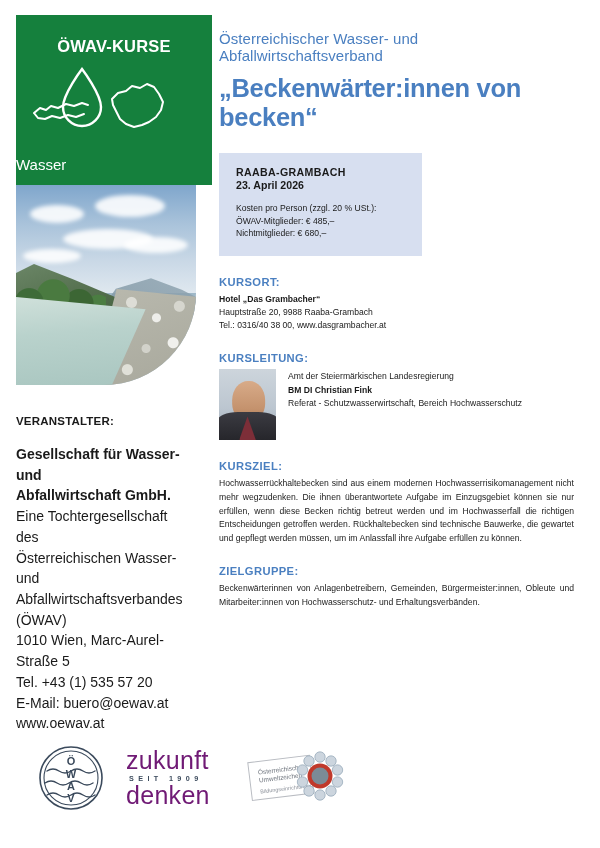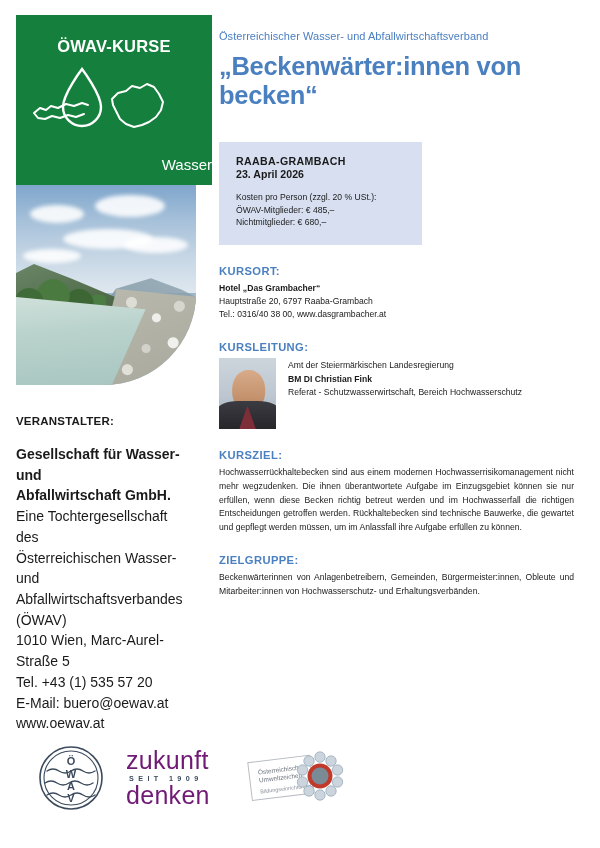--- a/index.html
+++ b/index.html
@@ -34,21 +34,21 @@
     letter-spacing: 0.2px;
   }
   #brand-graphic {
     position: absolute;
     top: 46px; left: 0; right: 0;
     height: 84px;
   }
   #brand-subtitle {
     position: absolute;
     bottom: 12px; left: 0; right: 0;
-    text-align: right;
+    text-align: left;
     color: #ffffff;
     font-size: 15px;
     font-weight: normal;
   }
 
   
   #landscape-photo {
     width: 180px; height: 200px;
     border-bottom-right-radius: 92px;
     overflow: hidden;
@@ -123,35 +123,35 @@
   .veranstalter-line { font-size: 14px; line-height: 1.48; color: #1a1a1a; }
   .veranstalter-line.bold { font-weight: bold; }
 
   
   #right-column {
     position: absolute;
     left: 219px; top: 30px;
     width: 360px;
   }
   #org-name {
-    font-size: 11px;
+    font-size: 15px;
     color: #4a7fc0;
     margin-bottom: 10px;
     letter-spacing: .05px;
   }
   #course-title {
     font-size: 25.5px;
     line-height: 1.13;
     font-weight: bold;
     color: #4a7fc0;
     letter-spacing: -0.3px;
   }
 
   #info-box {
-    margin-top: 32px;
+    margin-top: 21px;
     width: 203px;
     background: #d7dff0;
     padding: 13px 14px 16px 17px;
   }
   #info-location { font-size: 10.6px; font-weight: bold; letter-spacing: .35px; }
   #info-date { font-size: 10.6px; font-weight: bold; margin-top: 1px; }
   .info-cost { font-size: 8.6px; line-height: 1.5; }
   #info-cost-heading { margin-top: 11px; }
 
   .section-label-blue {
@@ -290,21 +290,21 @@
   <div id="info-box">
     <div id="info-location">RAABA-GRAMBACH</div>
     <div id="info-date">23. April 2026</div>
     <div class="info-cost" id="info-cost-heading">Kosten pro Person (zzgl. 20 % USt.):</div>
     <div class="info-cost">ÖWAV-Mitglieder: € 485,–</div>
     <div class="info-cost">Nichtmitglieder: € 680,–</div>
   </div>
 
   <div class="section-label-blue">KURSORT:</div>
   <div class="body-line bold">Hotel „Das Grambacher“</div>
-  <div class="body-line">Hauptstraße 20, 6797 Raaba-Grambach</div>
+  <div class="body-line">Hauptstraße 20, 9988 Raaba-Grambach</div>
   <div class="body-line">Tel.: 0316/40 38 00, www.dasgrambacher.at</div>
 
   <div class="section-label-blue">KURSLEITUNG:</div>
   <div id="kursleitung-block">
     <div id="leader-photo">
       <div class="leader-head"></div>
       <div class="leader-body"></div>
       <div class="leader-shirt"></div>
     </div>
     <div id="leader-text">

